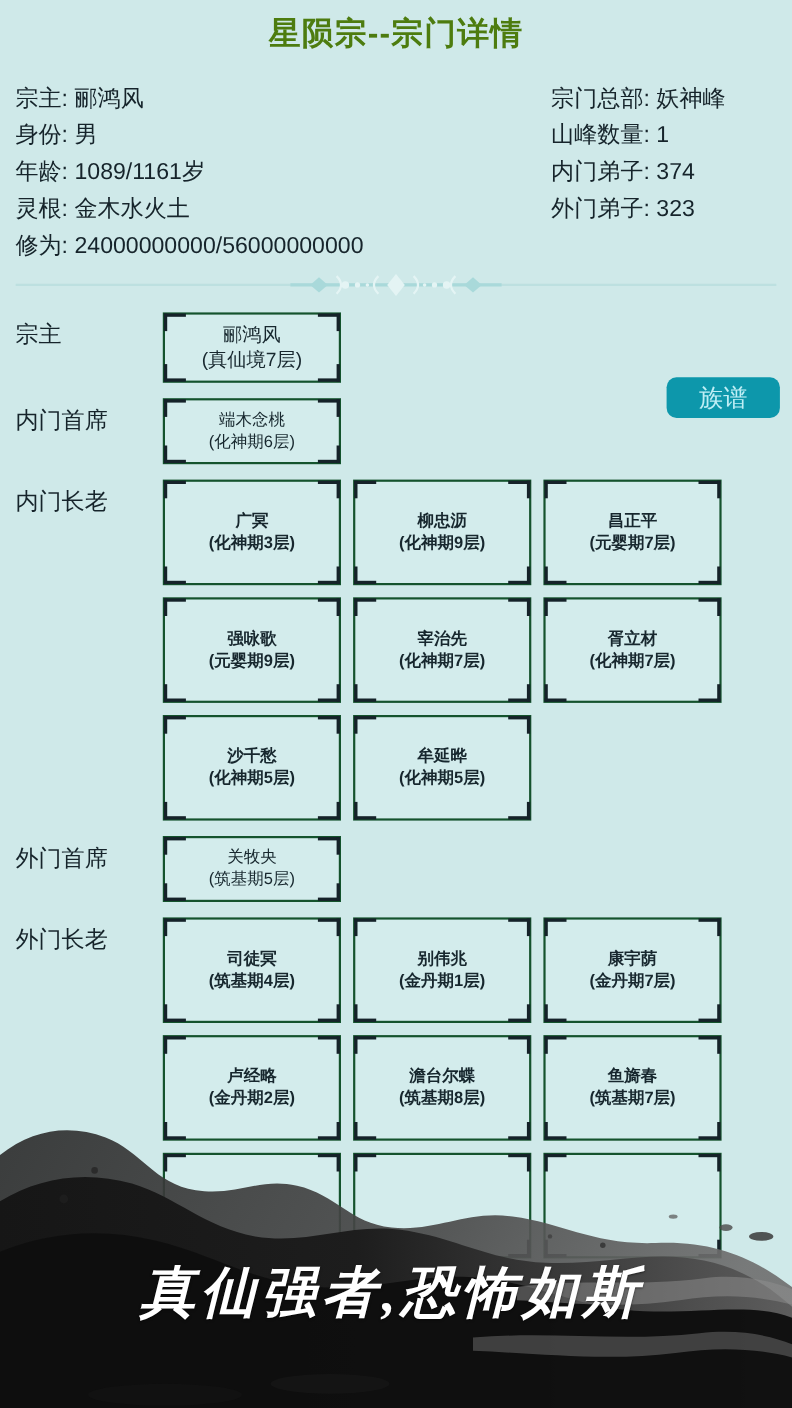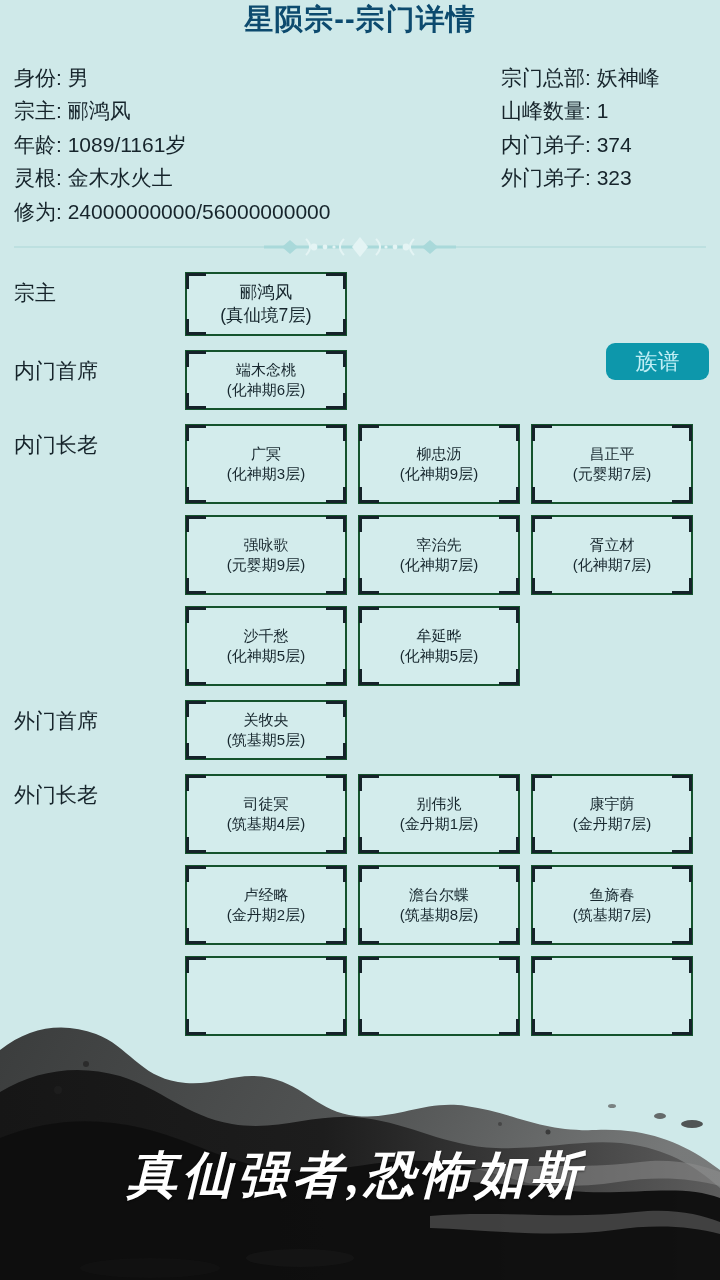--- a/index.html
+++ b/index.html
@@ -15,23 +15,23 @@
     font-family: "Liberation Sans", "DejaVu Sans", sans-serif;
     color: #1b2b33;
     -webkit-font-smoothing: antialiased;
   }
 
   
   .page-title {
     text-align: center;
     font-size: 29px;
     font-weight: bold;
-    color: #0c4a6e;
+    color: #4d7c0f;
     letter-spacing: 1px;
-    padding-top: 2px;
+    padding-top: 14px;
     line-height: 1.2;
   }
 
   
   .info-panel {
     position: relative;
     margin-top: 24px;
     padding: 0 14px;
   }
   .info-cols {
@@ -54,21 +54,20 @@
     margin: 8px 14px 0 14px;
   }
   .divider svg { display: block; width: 100%; height: 22px; }
 
   
   .roster { padding: 0 14px; }
   .roster-row {
     display: flex;
     align-items: flex-start;
     margin-top: 14px;
-    gap: 37px;
   }
   .roster-label {
     width: 134px;
     flex: 0 0 134px;
     font-size: 21px;
     line-height: 1;
     color: #16242b;
     padding-top: 10px;
     white-space: nowrap;
   }
@@ -126,21 +125,21 @@
     bottom: -1px; right: -1px;
     border-bottom: 3px solid #152229;
     border-right: 3px solid #152229;
   }
 
   
   .card.leader { height: 64px; }
   .card.leader .c-name,
   .card.leader .c-realm { font-size: 17.5px; }
 
-  .card.tall { height: 80px; }
+  .card.tall { height: 96px; font-weight: bold; }
 
   
   .genealogy-btn {
     position: absolute;
     top: 343px;
     right: 11px;
     width: 103px;
     height: 37px;
     background: #0d97ab;
     border-radius: 9px;
@@ -181,22 +180,22 @@
   }
 </style>
 </head>
 <body>
 
 <div class="page-title">星陨宗--宗门详情</div>
 
 <div class="info-panel">
   <div class="info-cols">
     <div class="info-col-left">
+      <div class="info-line">宗主: 郦鸿风</div>
       <div class="info-line">身份: 男</div>
-      <div class="info-line">宗主: 郦鸿风</div>
       <div class="info-line">年龄: 1089/1161岁</div>
       <div class="info-line">灵根: 金木水火土</div>
       <div class="info-line">修为: 24000000000/56000000000</div>
     </div>
     <div class="info-col-right">
       <div class="info-line">宗门总部: 妖神峰</div>
       <div class="info-line">山峰数量: 1</div>
       <div class="info-line">内门弟子: 374</div>
       <div class="info-line">外门弟子: 323</div>
     </div>

